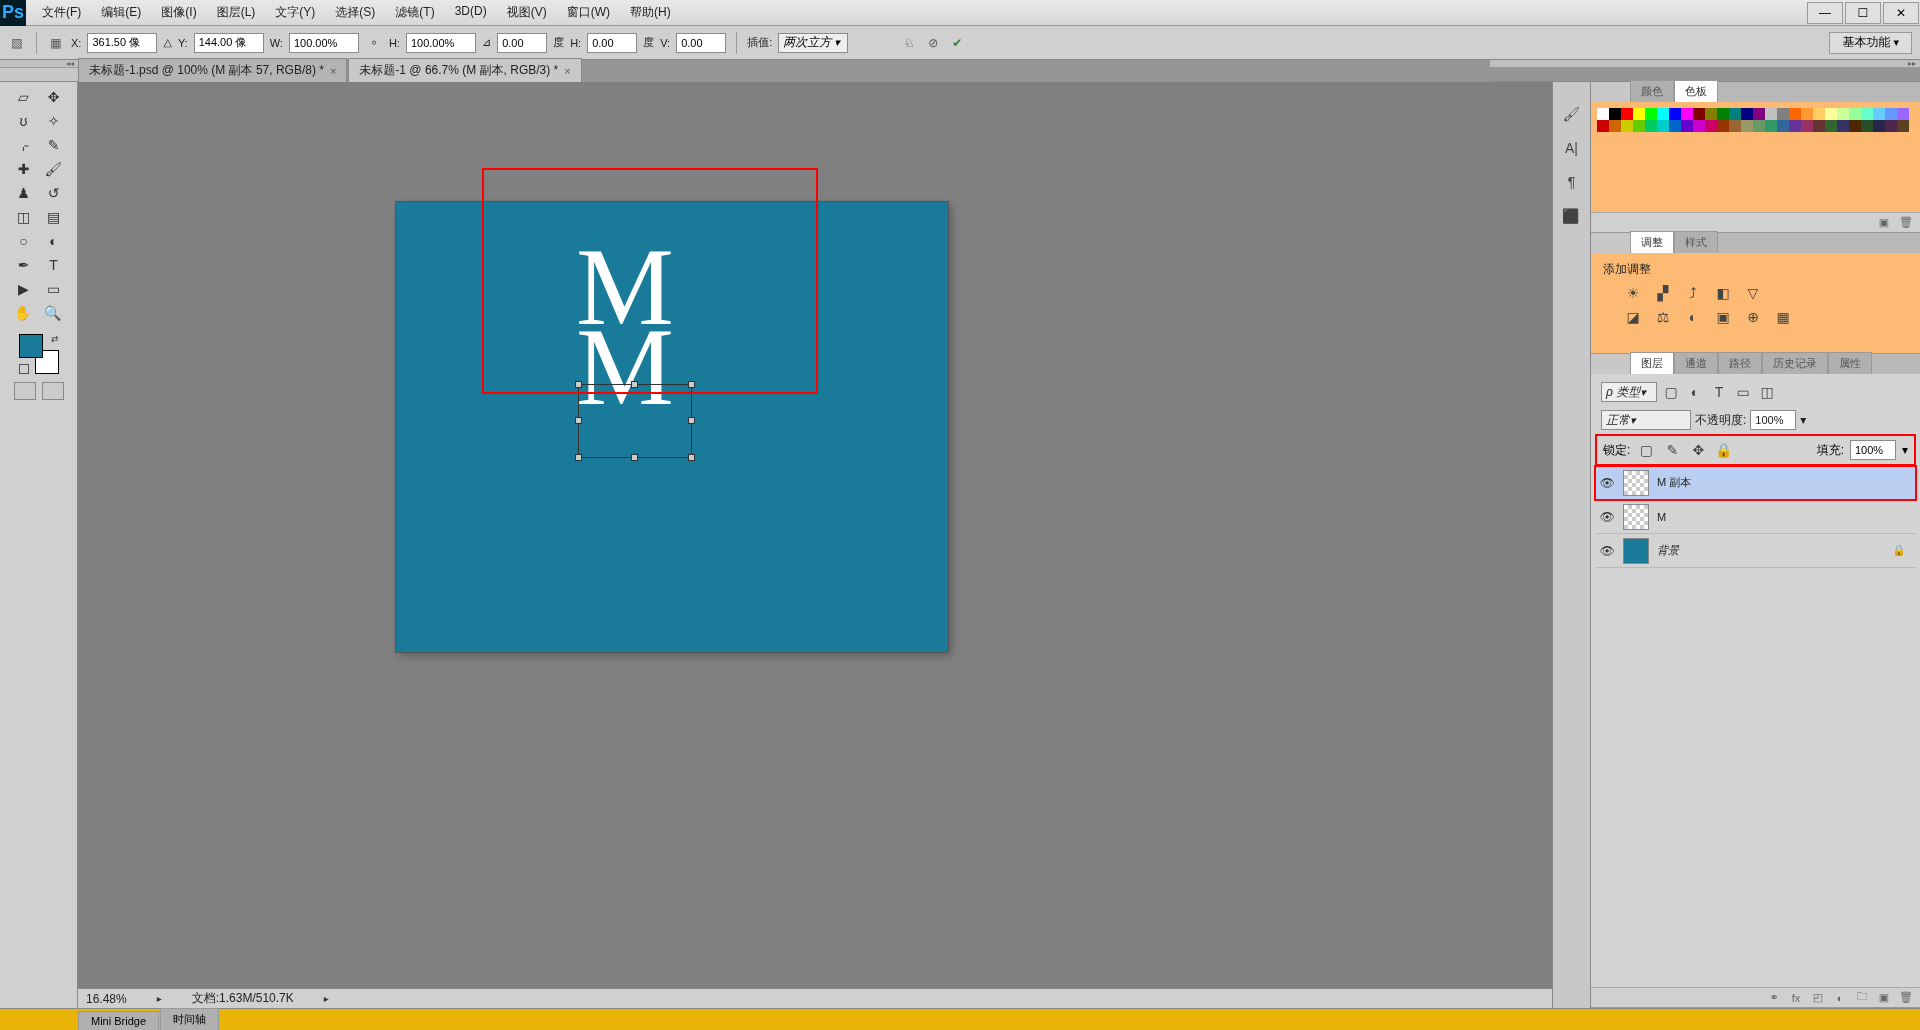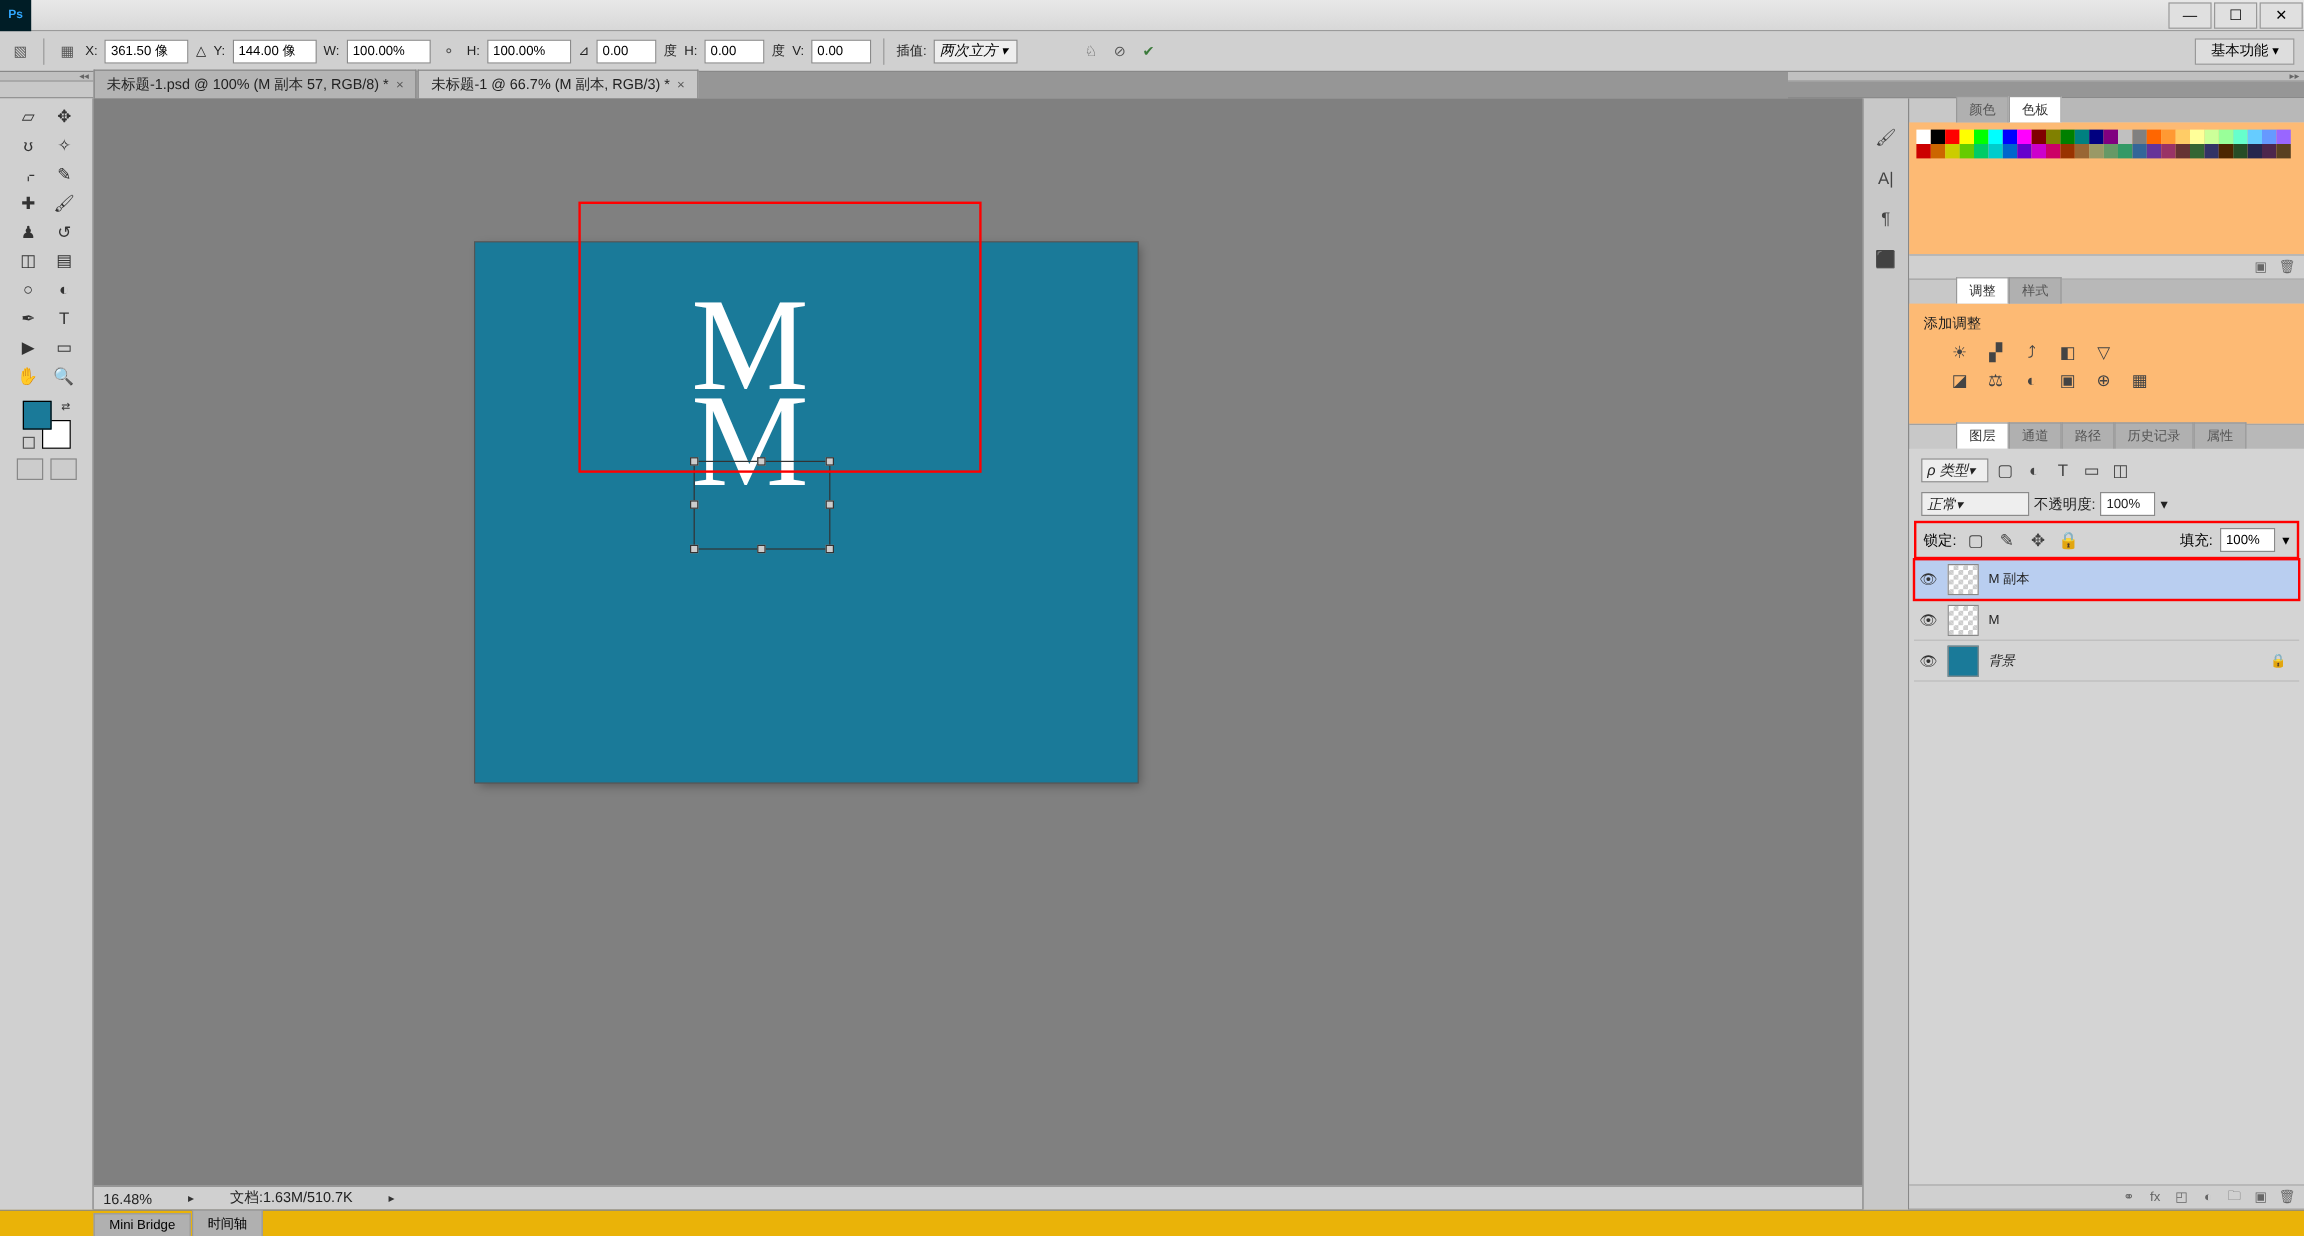--- a/index.html
+++ b/index.html
@@ -1,20 +1,20 @@
 <!DOCTYPE html>
 <html><head>
 <meta charset="utf-8">
 <style>
 * { margin: 0; padding: 0; box-sizing: border-box; font-family: "Microsoft YaHei", "SimSun", sans-serif; font-size: 12px; }
 body { background: #b8b8b8; overflow: hidden; width: 1920px; height: 1030px; }
 
 
 .titlebar { height: 26px; background: linear-gradient(#e8e8e8,#d8d8d8); display: flex; align-items: center; border-bottom: 1px solid #9a9a9a; }
-.ps-logo { width: 26px; height: 26px; background:#001d26; color:#31a8ff; font-weight:bold; display:flex; align-items:center; justify-content:center; font-size:10px; }
+.ps-logo { width: 26px; height: 26px; background:#001d26; color:#31a8ff; font-weight:bold; display:flex; align-items:center; justify-content:center; font-size:18px; }
 .menubar { display: flex; gap: 4px; padding-left: 8px; }
 .menu-item { padding: 4px 8px; color:#222; cursor:default; }
 .win-controls { margin-left:auto; display:flex; }
 .win-btn { width:36px; height:22px; border:1px solid #999; background:#e0e0e0; margin:1px; display:flex; align-items:center; justify-content:center; font-size:12px; }
 
 
 .optionsbar { height: 34px; background:#d0d0d0; border-bottom:1px solid #888; display:flex; align-items:center; padding:0 8px; gap:6px; }
 .opt-field { background:#fff; border:1px solid #8a8a8a; height:20px; width:70px; padding:0 4px; display:flex; align-items:center; font-size:11px; }
 .opt-label { font-size:11px; color:#222; }
 .opt-icon { width:18px; height:18px; display:flex; align-items:center; justify-content:center; color:#555;}
@@ -100,20 +100,33 @@
 .btab.inactive { background:#b0b0b0;}
 .bottom-spacer { width:78px; background:#c8c8c8; border-right:1px solid #888}
 
 .collapse-grip { height:8px; background:#c0c0c0; border-bottom:1px solid #999; display:flex; align-items:center; justify-content:flex-end; padding-right:4px; color:#666; font-size:8px;}
 </style>
 </head>
 <body>
 
 <div class="titlebar">
   <div class="ps-logo">Ps</div>
+  <div class="menubar">
+    <div class="menu-item">文件(F)</div>
+    <div class="menu-item">编辑(E)</div>
+    <div class="menu-item">图像(I)</div>
+    <div class="menu-item">图层(L)</div>
+    <div class="menu-item">文字(Y)</div>
+    <div class="menu-item">选择(S)</div>
+    <div class="menu-item">滤镜(T)</div>
+    <div class="menu-item">3D(D)</div>
+    <div class="menu-item">视图(V)</div>
+    <div class="menu-item">窗口(W)</div>
+    <div class="menu-item">帮助(H)</div>
+  </div>
   <div class="win-controls">
     <div class="win-btn">—</div>
     <div class="win-btn">☐</div>
     <div class="win-btn">✕</div>
   </div>
 </div>
 
 <div class="optionsbar">
   <div class="opt-icon">▧</div>
   <div class="opt-sep"></div>

